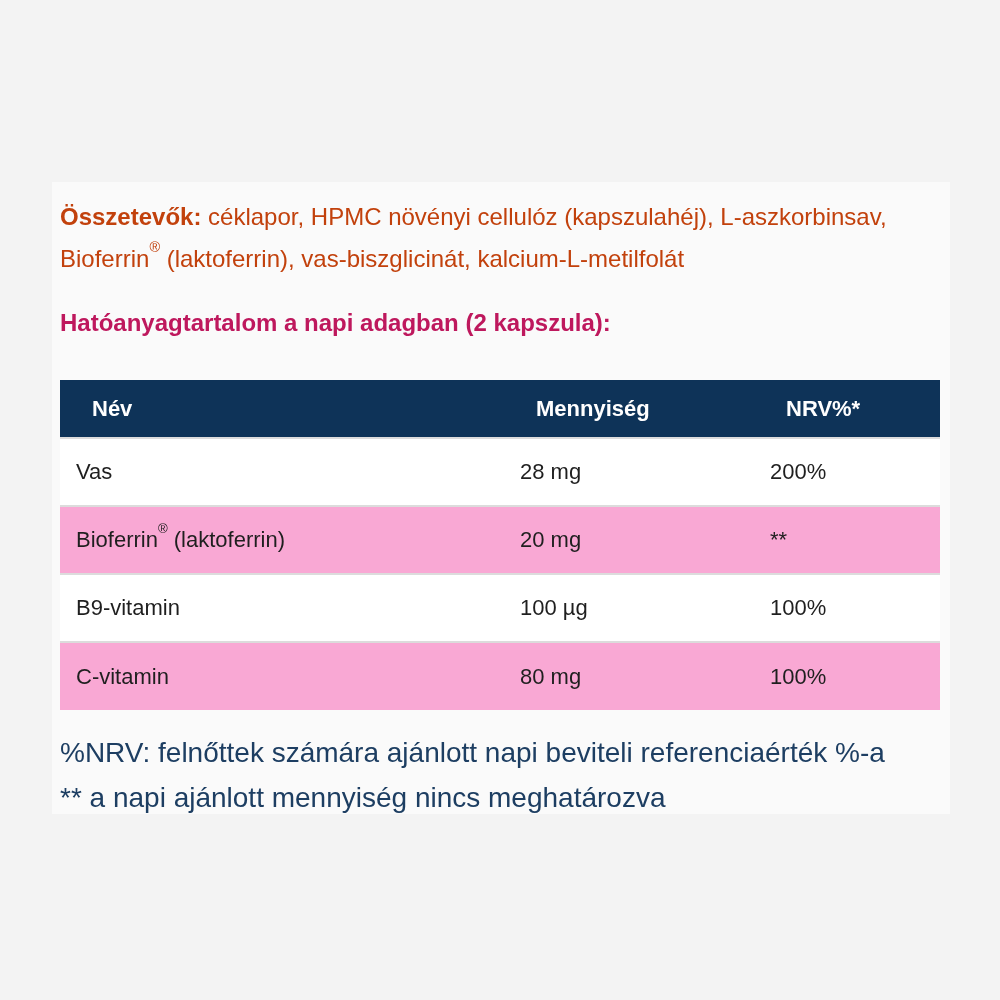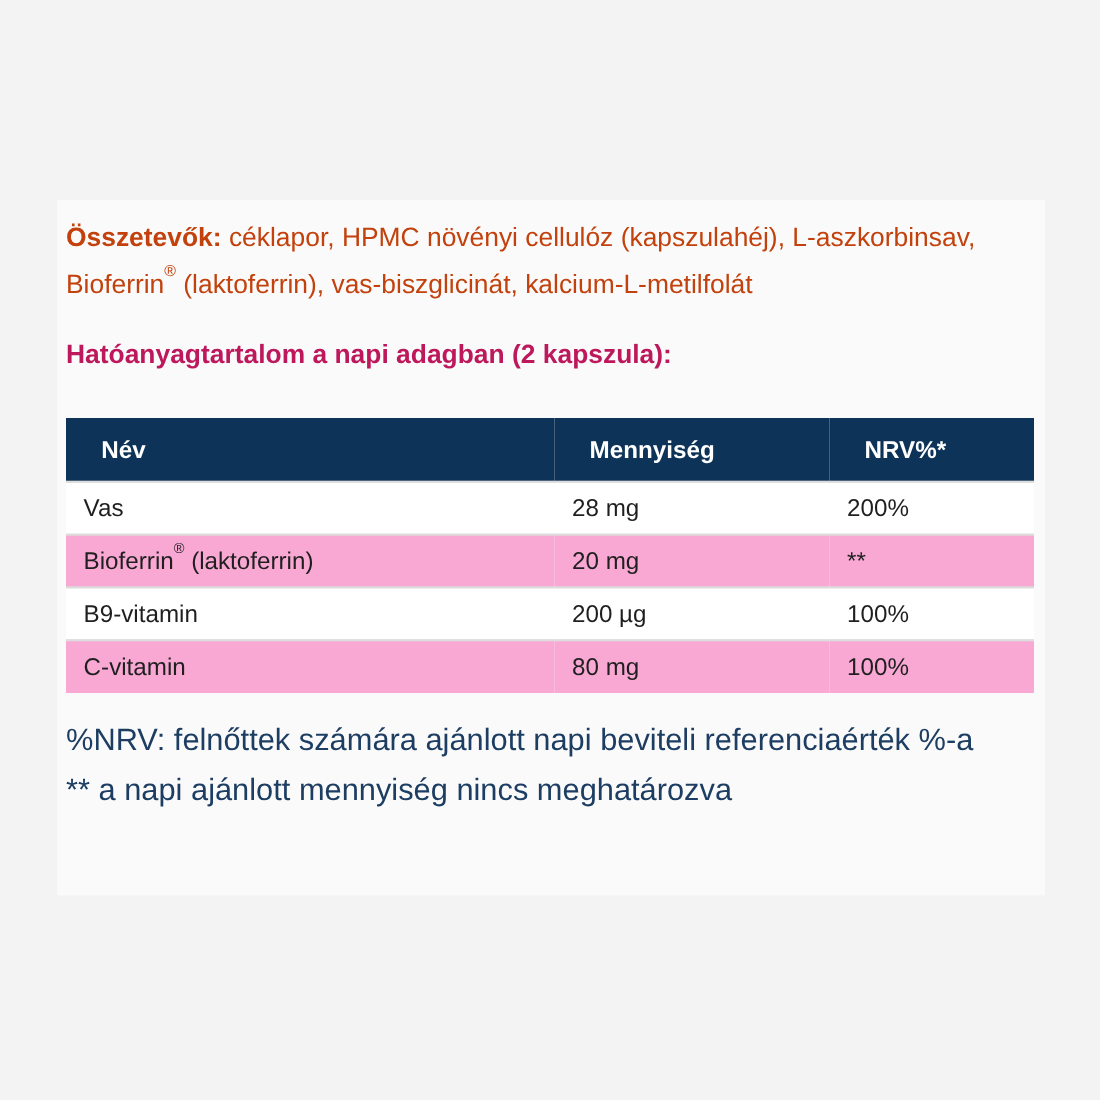--- a/index.html
+++ b/index.html
@@ -67,21 +67,21 @@
     background: #0e3358;
     color: #ffffff;
     font-size: 22px;
     font-weight: 700;
     text-align: left;
     padding-left: 32px;
     vertical-align: middle;
   }
 
   .nutrition-table td {
-    height: 48px;
+    height: 68px;
     font-size: 22px;
     color: #1f1f1f;
     text-align: left;
     padding-left: 16px;
     vertical-align: middle;
   }
 
   .nutrition-table tbody tr { border-top: 2px solid #dcdcdc; }
   .nutrition-table tbody tr.odd  { background: #ffffff; }
   .nutrition-table tbody tr.even { background: #f9a8d4; }
@@ -123,21 +123,21 @@
         <td>28 mg</td>
         <td>200%</td>
       </tr>
       <tr class="even">
         <td><span>Bioferrin</span><sup class="reg">®</sup><span> (laktoferrin)</span></td>
         <td>20 mg</td>
         <td>**</td>
       </tr>
       <tr class="odd">
         <td>B9-vitamin</td>
-        <td>200 µg</td>
+        <td>100 µg</td>
         <td>100%</td>
       </tr>
       <tr class="even">
         <td>C-vitamin</td>
         <td>80 mg</td>
         <td>100%</td>
       </tr>
     </tbody>
   </table>
 

